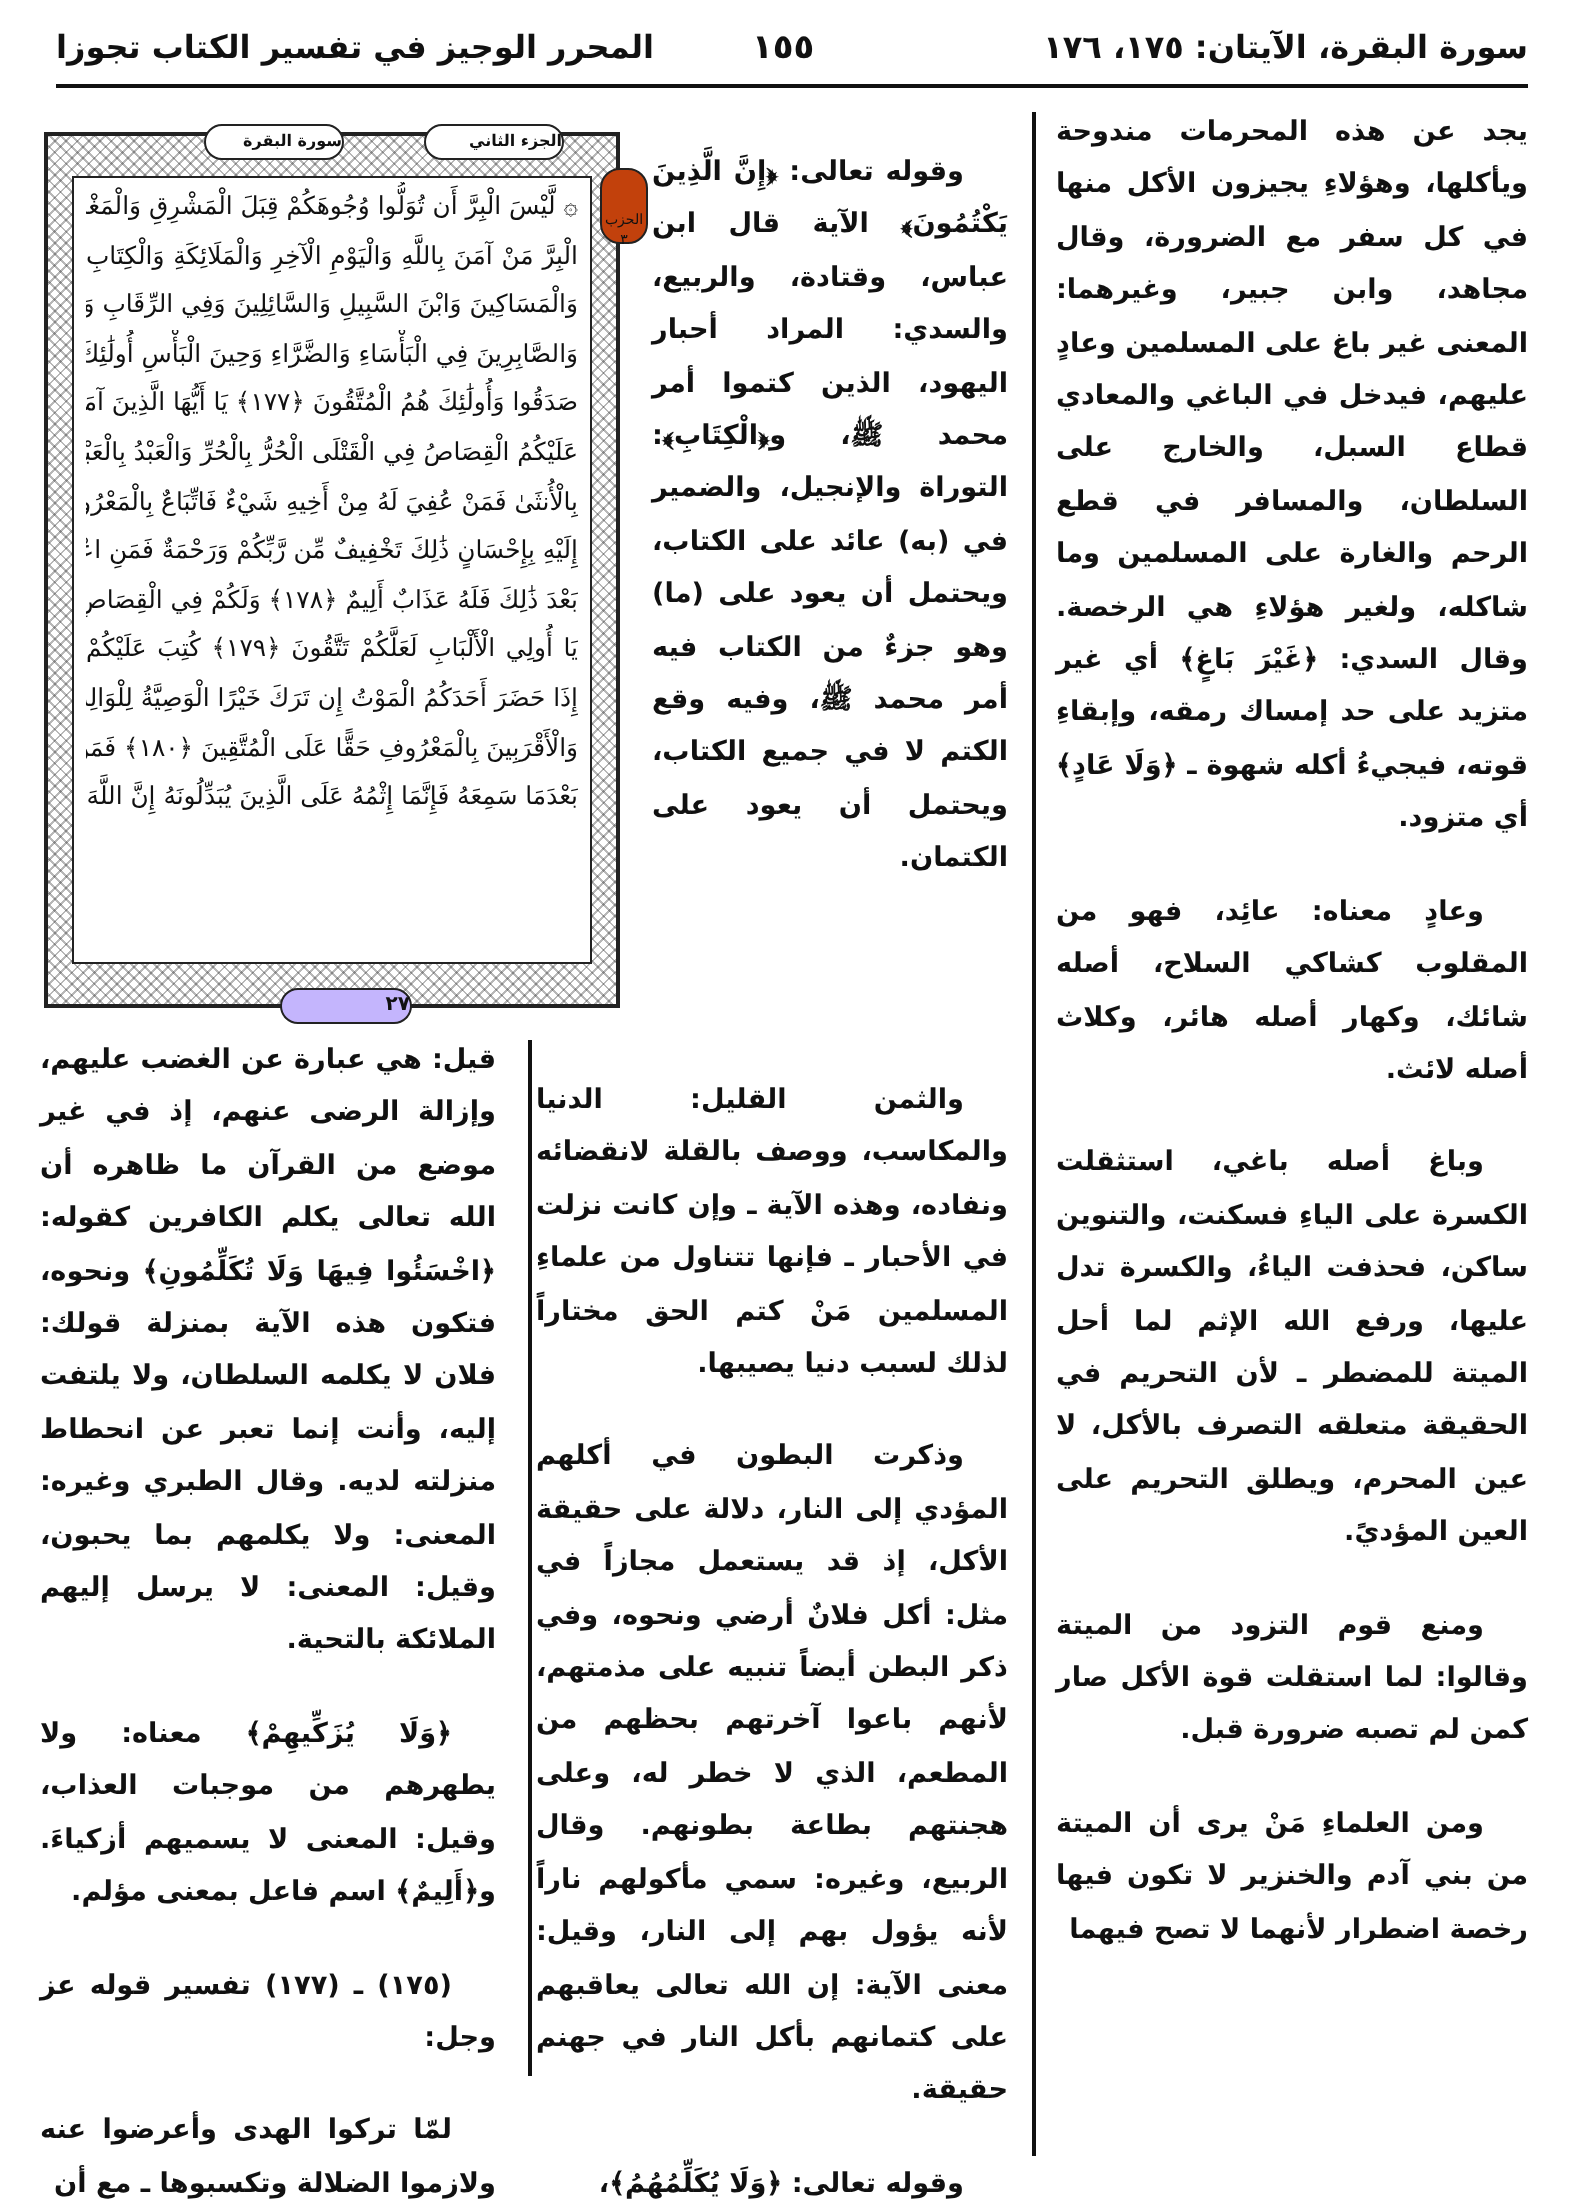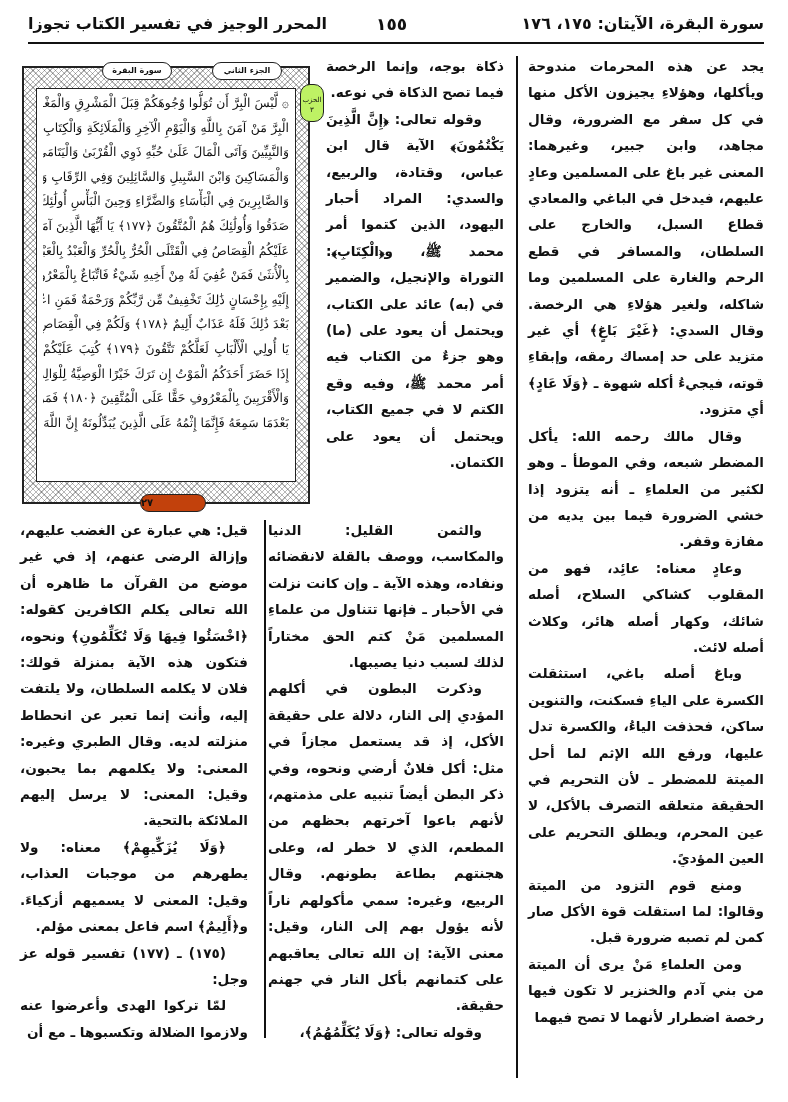--- a/index.html
+++ b/index.html
@@ -11,21 +11,21 @@
   .header { position: absolute; top: 12px; left: 28px; width: 736px; height: 30px;
             border-bottom: 2px solid #111; }
   .header .h-right { position: absolute; right: 0; top: 2px; font-size: 16px; font-weight: bold; }
   .header .h-center { position: absolute; left: 348px; top: 2px; font-size: 17px; font-weight: bold; direction: rtl; }
   .header .h-left { position: absolute; left: 0; top: 2px; font-size: 16px; font-weight: bold; }
 
   
   .col { position: absolute; font-size: 13.6px; font-weight: bold; line-height: 26.4px;
          text-align: justify; text-align-last: right; direction: rtl; }
   .col p { margin: 0; }
-  .col p.indent { text-indent: 22px; }
+  .col p.indent { text-indent: 22px; margin-top: 20px; }
   .col-right { right: 24px; top: 53px; width: 236px; height: 1040px; }
   .col-mid-top { right: 284px; top: 53px; width: 178px; }
   .col-mid { right: 284px; top: 517px; width: 236px; }
   .col-left { right: 540px; top: 517px; width: 228px; }
 
   .rule-v { position: absolute; background: #111; width: 2px; }
   .rule-1 { left: 516px; top: 56px; height: 1022px; }
   .rule-2 { left: 264px; top: 520px; height: 518px; }
 
   
@@ -34,62 +34,59 @@
                    background:
                      repeating-linear-gradient(45deg, transparent 0 3px, rgba(0,0,0,.28) 3px 4px),
                      repeating-linear-gradient(-45deg, transparent 0 3px, rgba(0,0,0,.28) 3px 4px);
                    background-color: #fff; }
   .mushaf .inner { position: absolute; left: 12px; right: 12px; top: 20px; bottom: 20px;
                    background: #fff; border: 1.5px solid #222; }
   .mushaf .lines { position: absolute; left: 6px; right: 6px; top: 2px; font-family: "DejaVu Serif", serif;
                    font-size: 12.4px; line-height: 24.6px; text-align: justify; text-align-last: justify; white-space: nowrap; }
   .mushaf .lines div { overflow: hidden; }
   .cartouche { position: absolute; top: 4px; height: 16px; width: 68px; border: 1.5px solid #222;
-               border-radius: 9px; background: #fff; font-size: 8px; text-align: center; line-height: 15px; font-weight: bold; }
+               border-radius: 9px; background: #fff; font-size: 8px; line-height: 15px; font-weight: bold; }
   .cart-juz { right: 40px; }
   .cart-surah { left: 80px; }
   .cart-page { position: absolute; bottom: 6px; left: 118px; width: 64px; height: 16px; border: 1.5px solid #222;
-               border-radius: 9px; background: #c2410c; font-size: 10px; text-align: left; line-height: 15px; font-weight: bold; }
+               border-radius: 9px; background: #c4b5fd; font-size: 10px; text-align: right; line-height: 15px; font-weight: bold; }
   .hizb-marker { position: absolute; right: -2px; top: 26px; width: 24px; height: 38px; border: 1px solid #222;
-                 border-radius: 10px; background: #bef264; font-size: 7px; text-align: center; line-height: 10px; padding-top: 10px; box-sizing: border-box; }
+                 border-radius: 10px; background: #c2410c; font-size: 7px; text-align: center; line-height: 10px; padding-top: 20px; box-sizing: border-box; }
 </style>
 </head>
 <body>
 
 <div class="page">
 
   <div class="header">
     <span class="h-right">سورة البقرة، الآيتان: ١٧٥، ١٧٦</span>
     <span class="h-center">١٥٥</span>
     <span class="h-left">المحرر الوجيز في تفسير الكتاب تجوزا</span>
   </div>
 
   <div class="col col-right">
     <p>يجد عن هذه المحرمات مندوحة ويأكلها، وهؤلاءِ يجيزون الأكل منها في كل سفر مع الضرورة، وقال مجاهد، وابن جبير، وغيرهما: المعنى غير باغ على المسلمين وعادٍ عليهم، فيدخل في الباغي والمعادي قطاع السبل، والخارج على السلطان، والمسافر في قطع الرحم والغارة على المسلمين وما شاكله، ولغير هؤلاءِ هي الرخصة. وقال السدي: ﴿غَيْرَ بَاغٍ﴾ أي غير متزيد على حد إمساك رمقه، وإبقاءِ قوته، فيجيءُ أكله شهوة ـ ﴿وَلَا عَادٍ﴾ أي متزود.</p>
-    <p class="indent">وقال مالك رحمه الله: يأكل المضطر شبعه، وفي الموطأ ـ وهو لكثير من العلماءِ ـ أنه يتزود إذا خشي الضرورة فيما بين يديه من مفازة وقفر.</p>
     <p class="indent">وعادٍ معناه: عائِد، فهو من المقلوب كشاكي السلاح، أصله شائك، وكهار أصله هائر، وكلاث أصله لائث.</p>
     <p class="indent">وباغ أصله باغي، استثقلت الكسرة على الياءِ فسكنت، والتنوين ساكن، فحذفت الياءُ، والكسرة تدل عليها، ورفع الله الإثم لما أحل الميتة للمضطر ـ لأن التحريم في الحقيقة متعلقه التصرف بالأكل، لا عين المحرم، ويطلق التحريم على العين المؤديً.</p>
     <p class="indent">ومنع قوم التزود من الميتة وقالوا: لما استقلت قوة الأكل صار كمن لم تصبه ضرورة قبل.</p>
     <p class="indent">ومن العلماءِ مَنْ يرى أن الميتة من بني آدم والخنزير لا تكون فيها رخصة اضطرار لأنهما لا تصح فيهما</p>
   </div>
 
   <div class="rule-v rule-1"></div>
 
   <div class="col col-mid-top">
-    <p>ذكاة بوجه، وإنما الرخصة فيما تصح الذكاة في نوعه.</p>
     <p class="indent">وقوله تعالى: ﴿إِنَّ الَّذِينَ يَكْتُمُونَ﴾ الآية قال ابن عباس، وقتادة، والربيع، والسدي: المراد أحبار اليهود، الذين كتموا أمر محمد ﷺ، و﴿الْكِتَابِ﴾: التوراة والإنجيل، والضمير في (به) عائد على الكتاب، ويحتمل أن يعود على (ما) وهو جزءٌ من الكتاب فيه أمر محمد ﷺ، وفيه وقع الكتم لا في جميع الكتاب، ويحتمل أن يعود على الكتمان.</p>
   </div>
 
   <div class="mushaf">
     <div class="outer">
       <div class="inner">
         <div class="lines">
           <div>۞ لَّيْسَ الْبِرَّ أَن تُوَلُّوا وُجُوهَكُمْ قِبَلَ الْمَشْرِقِ وَالْمَغْرِبِ وَلَٰكِنَّ</div>
           <div>الْبِرَّ مَنْ آمَنَ بِاللَّهِ وَالْيَوْمِ الْآخِرِ وَالْمَلَائِكَةِ وَالْكِتَابِ</div>
-          <div>وَالنَّبِيِّينَ وَآتَى الْمَالَ عَلَىٰ حُبِّهِ ذَوِي الْقُرْبَىٰ وَالْيَتَامَىٰ</div>
           <div>وَالْمَسَاكِينَ وَابْنَ السَّبِيلِ وَالسَّائِلِينَ وَفِي الرِّقَابِ وَأَقَامَ</div>
           <div>وَالصَّابِرِينَ فِي الْبَأْسَاءِ وَالضَّرَّاءِ وَحِينَ الْبَأْسِ أُولَٰئِكَ الَّذِينَ</div>
           <div>صَدَقُوا وَأُولَٰئِكَ هُمُ الْمُتَّقُونَ ﴿١٧٧﴾ يَا أَيُّهَا الَّذِينَ آمَنُوا كُتِبَ</div>
           <div>عَلَيْكُمُ الْقِصَاصُ فِي الْقَتْلَى الْحُرُّ بِالْحُرِّ وَالْعَبْدُ بِالْعَبْدِ وَالْأُنثَىٰ</div>
           <div>بِالْأُنثَىٰ فَمَنْ عُفِيَ لَهُ مِنْ أَخِيهِ شَيْءٌ فَاتِّبَاعٌ بِالْمَعْرُوفِ وَأَدَاءٌ</div>
           <div>إِلَيْهِ بِإِحْسَانٍ ذَٰلِكَ تَخْفِيفٌ مِّن رَّبِّكُمْ وَرَحْمَةٌ فَمَنِ اعْتَدَىٰ</div>
           <div>بَعْدَ ذَٰلِكَ فَلَهُ عَذَابٌ أَلِيمٌ ﴿١٧٨﴾ وَلَكُمْ فِي الْقِصَاصِ حَيَاةٌ</div>
           <div>يَا أُولِي الْأَلْبَابِ لَعَلَّكُمْ تَتَّقُونَ ﴿١٧٩﴾ كُتِبَ عَلَيْكُمْ</div>
           <div>إِذَا حَضَرَ أَحَدَكُمُ الْمَوْتُ إِن تَرَكَ خَيْرًا الْوَصِيَّةُ لِلْوَالِدَيْنِ</div>
           <div>وَالْأَقْرَبِينَ بِالْمَعْرُوفِ حَقًّا عَلَى الْمُتَّقِينَ ﴿١٨٠﴾ فَمَن بَدَّلَهُ</div>

